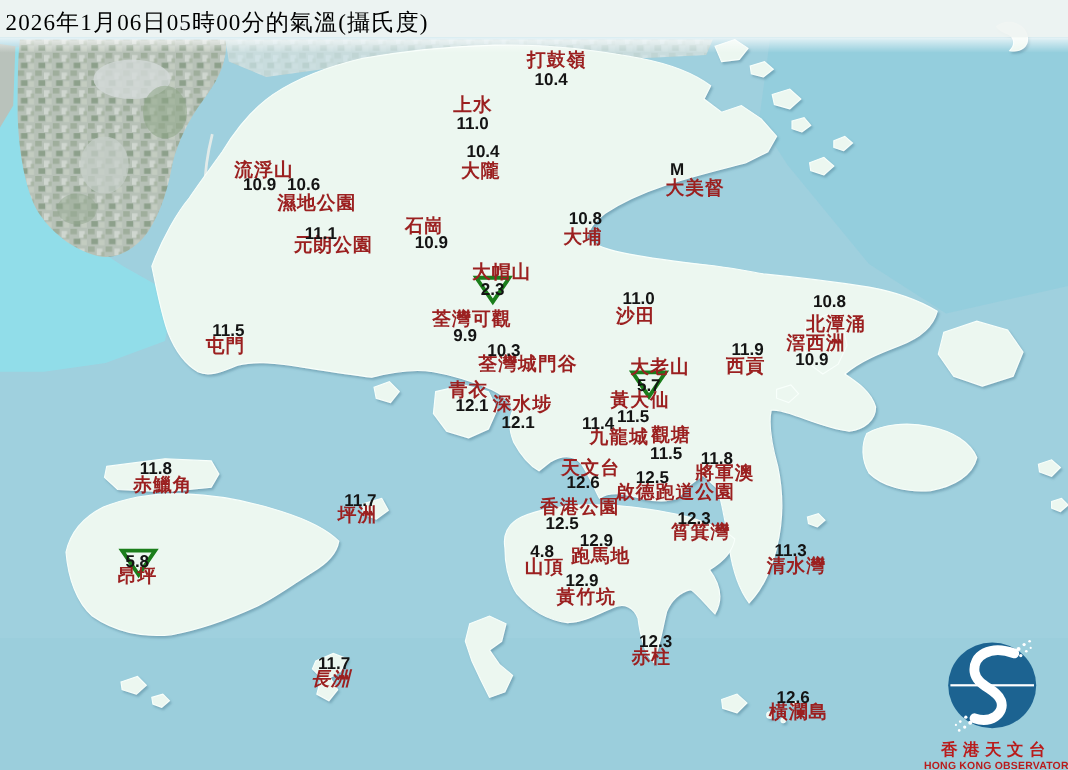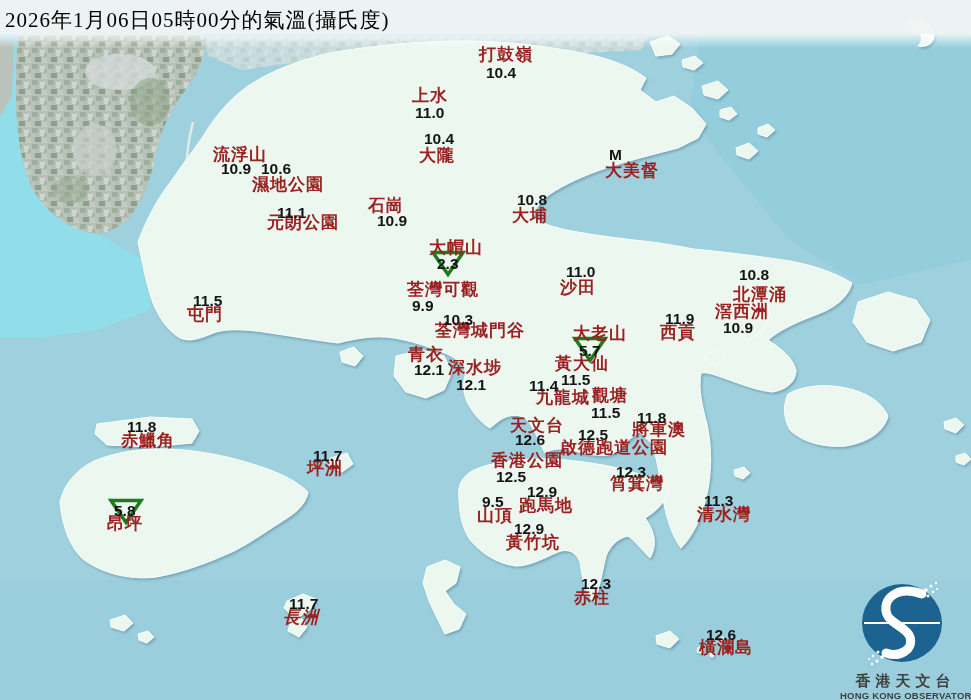--- a/index.html
+++ b/index.html
@@ -23,21 +23,21 @@
     line-height:1;white-space:nowrap;
   }
   .st-value{
     position:absolute;color:#141414;
     font-size:15.5px;font-weight:600;line-height:1;white-space:nowrap;
   }
   .st-marker{position:absolute;transform:translate(-50%,-50%);overflow:visible}
   .st-marker polygon{fill:none;stroke:#1b7e1b;stroke-width:3.5}
   #logo{
     position:absolute;left:840px;top:560px;width:131px;height:140px;z-index:5;
-    text-align:center;color:#404040;
+    text-align:center;color:#b91c1c;
   }
   #logo .zh{
     font-family:"Liberation Serif","DejaVu Serif",serif;
     font-size:15px;font-weight:bold;letter-spacing:5px;line-height:1.1;
     margin-top:1px;white-space:nowrap;
   }
   #logo .en{
     font-size:9.5px;font-weight:bold;letter-spacing:.2px;line-height:1.2;white-space:nowrap;
   }
 </style>
@@ -178,21 +178,21 @@
   <div class="station">
     <svg class="st-marker" width="36" height="29" viewBox="0 0 36 29" style="left: 448px; top: 263px;">
       <polygon points="3,4 33,4 18,26"></polygon>
     </svg>
     <span class="st-name" style="left: 429px; top: 239px;">大帽山</span>
     <span class="st-value" style="left: 437px; top: 256px;">2.3</span>
   </div>
 
   <div class="station">
 
-    <span class="st-name" style="left: 407px; top: 281px;">荃灣可觀</span>
+    <span class="st-name" style="left: 393px; top: 281px;">荃灣可觀</span>
     <span class="st-value" style="left: 412px; top: 298px;">9.9</span>
   </div>
 
   <div class="station">
 
     <span class="st-name" style="left: 560px; top: 279px;">沙田</span>
     <span class="st-value" style="left: 566px; top: 264px;">11.0</span>
   </div>
 
   <div class="station">
@@ -289,21 +289,21 @@
 
   <div class="station">
 
     <span class="st-name" style="left: 610px; top: 475px;">筲箕灣</span>
     <span class="st-value" style="left: 616px; top: 464px;">12.3</span>
   </div>
 
   <div class="station">
 
     <span class="st-name" style="left: 477px; top: 507px;">山頂</span>
-    <span class="st-value" style="left: 482px; top: 494px;">9.5</span>
+    <span class="st-value" style="left: 482px; top: 494px;">4.8</span>
   </div>
 
   <div class="station">
 
     <span class="st-name" style="left: 519px; top: 497px;">跑馬地</span>
     <span class="st-value" style="left: 527px; top: 484px;">12.9</span>
   </div>
 
   <div class="station">
 

